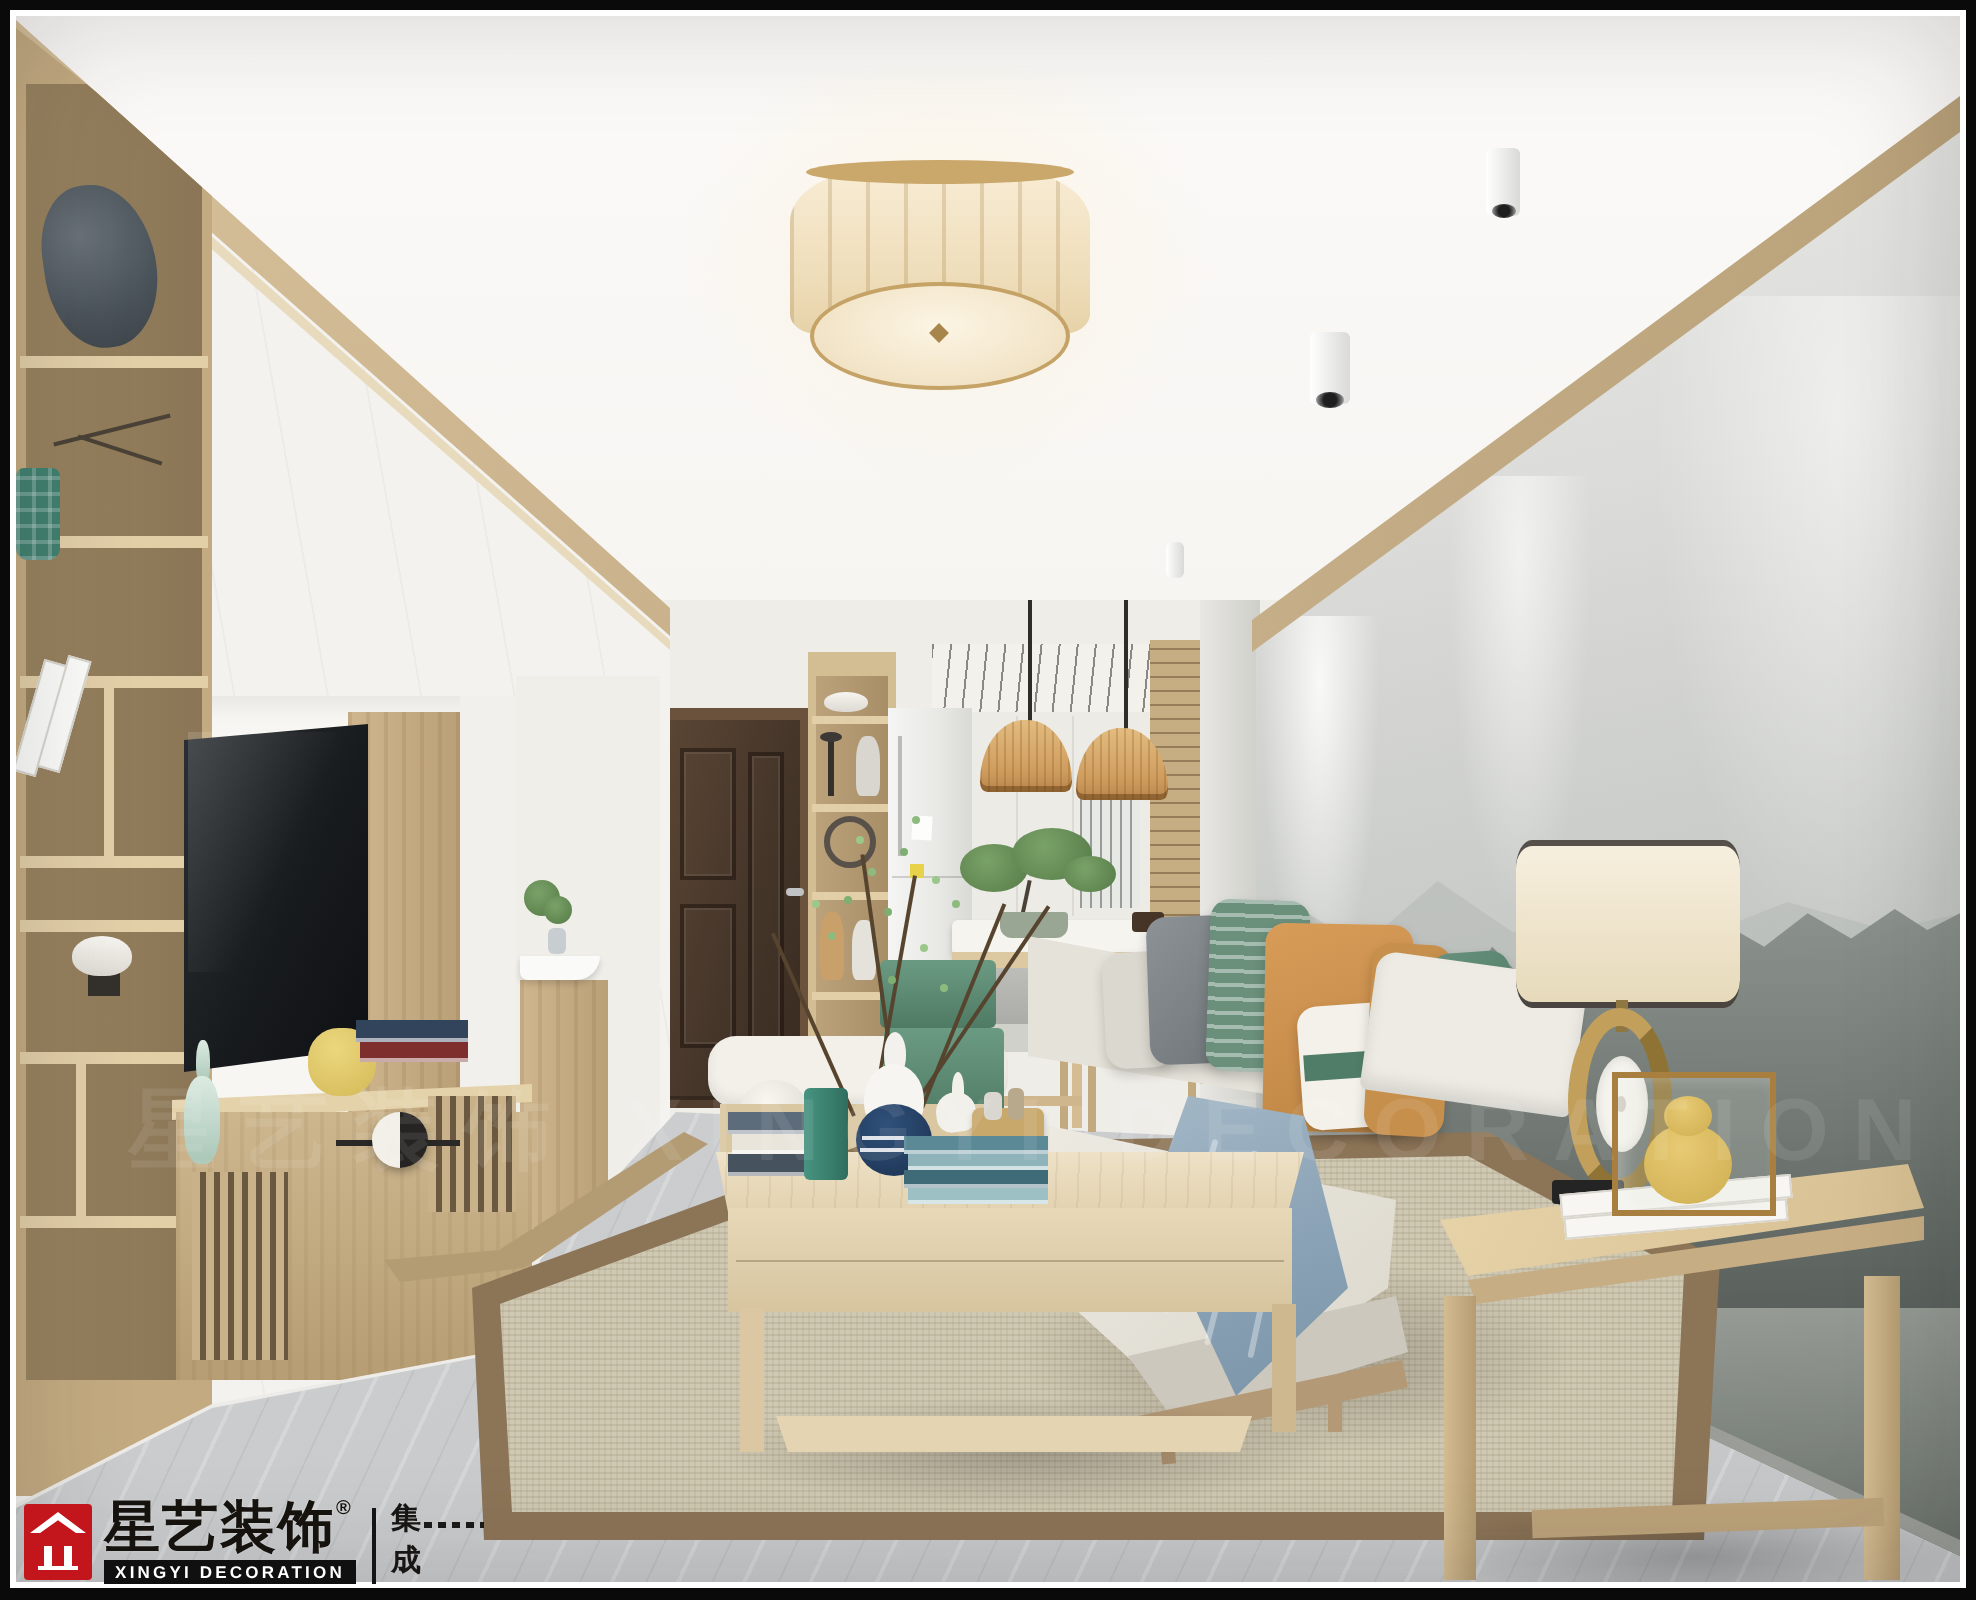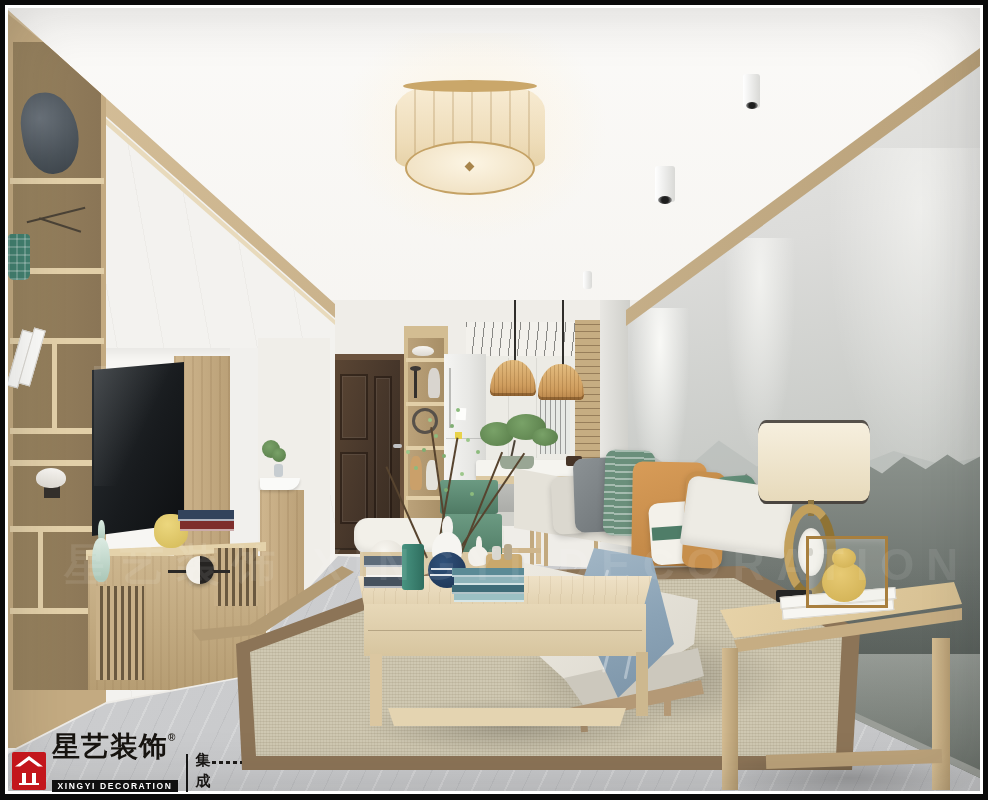--- a/index.html
+++ b/index.html
@@ -424,19 +424,19 @@
     <div class="s watermark" style="left:56px;top:528px;width:860px;">星艺装饰 XINGYI DECORATION</div>
     <div class="full vignette"></div>
   </div>
 
   <div class="s logo-red" style="left:12px;top:752px;width:34px;height:38px;">
     <div class="s roof" style="left:3px;top:4px;width:28px;height:17px;"></div>
     <div class="s pillar" style="left:10px;top:21px;width:4px;height:10px;"></div>
     <div class="s pillar" style="left:20px;top:21px;width:4px;height:10px;"></div>
     <div class="s pillar" style="left:7px;top:31px;width:20px;height:2px;"></div>
   </div>
-  <div class="s logo-cn" style="left:52px;top:733px;"><span>星艺装饰</span><span class="logo-reg">®</span></div>
+  <div class="s logo-cn" style="left:52px;top:750px;"><span>星艺装饰</span><span class="logo-reg">®</span></div>
   <div class="s logo-en" style="left:52px;top:780px;width:126px;height:12px;">XINGYI DECORATION</div>
   <div class="s logo-div" style="left:186px;top:754px;width:2px;height:38px;"></div>
   <div class="s logo-unit" style="left:194px;top:750px;width:18px;">集</div>
   <div class="s logo-unit" style="left:194px;top:771px;width:18px;">成</div>
   <div class="s dashline" style="left:212px;top:761px;width:30px;height:3px;"></div>
 </div>
 
 </body></html>

